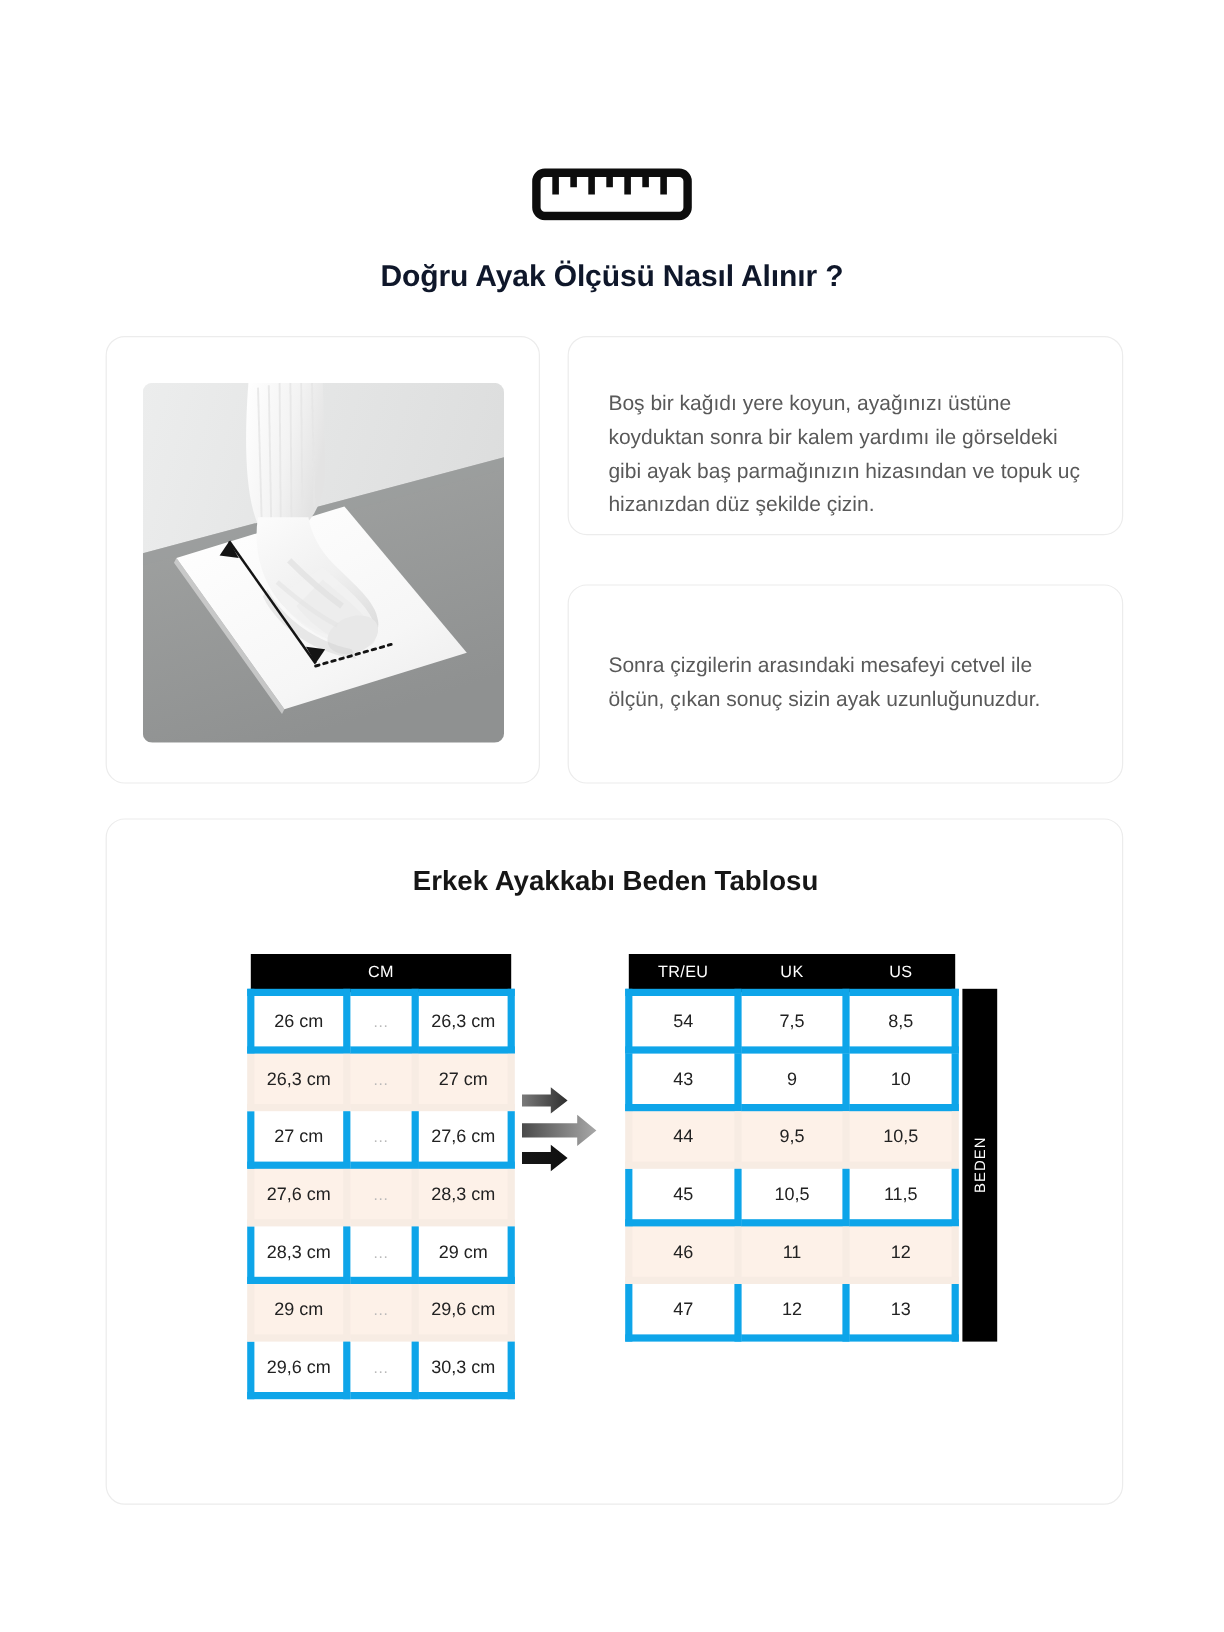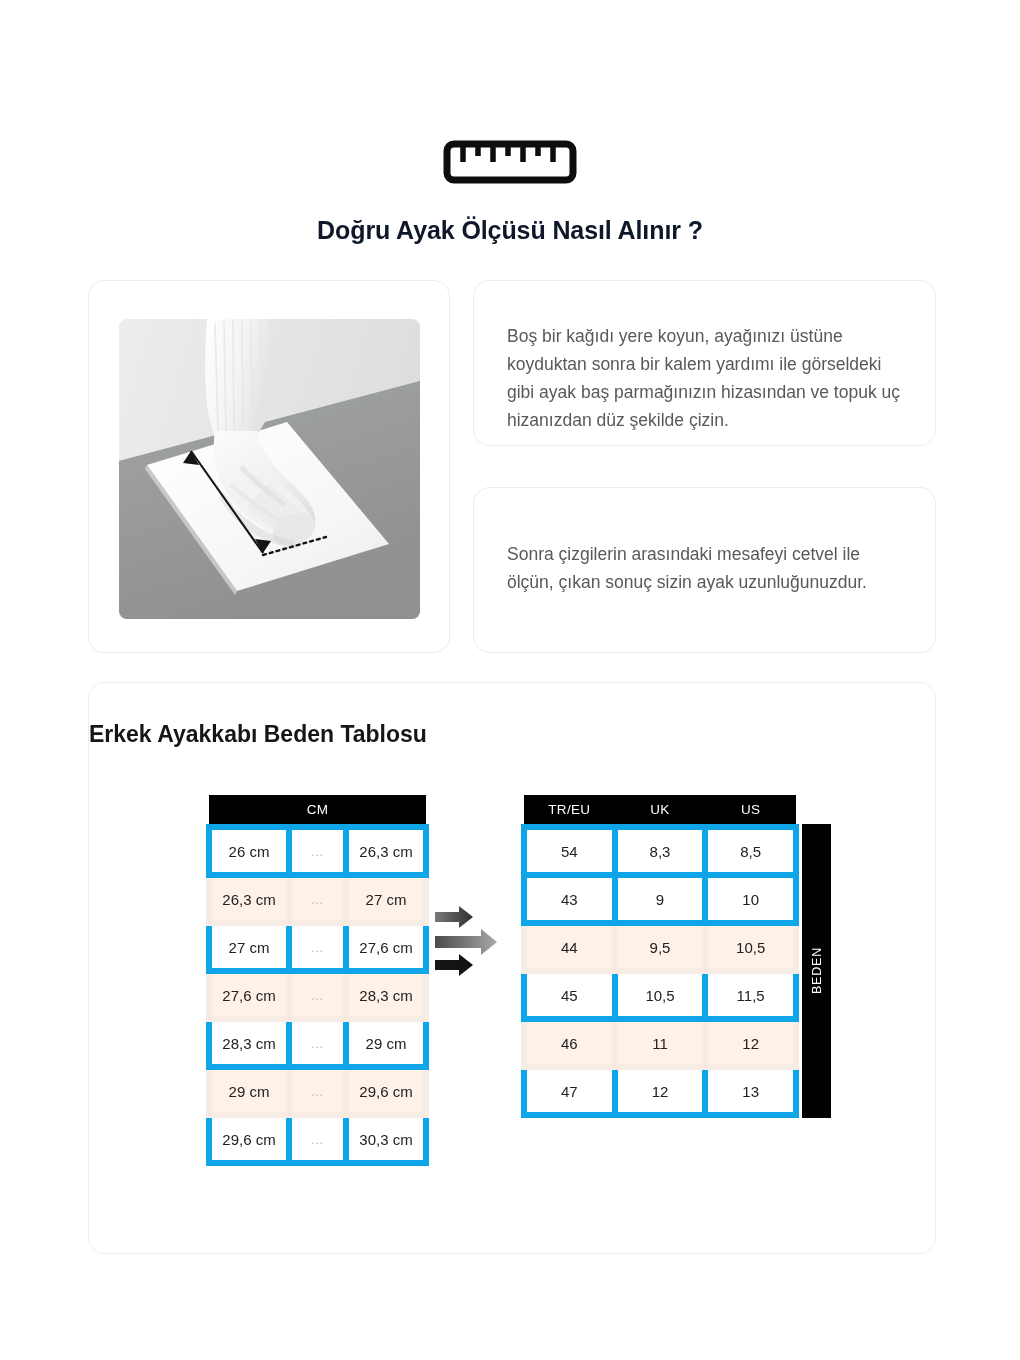--- a/index.html
+++ b/index.html
@@ -96,21 +96,21 @@
     overflow: hidden;
   }
   .photo svg { display: block; }
 
   
   .table-title {
     position: absolute;
     left: 0;
     top: 38px;
     width: 848px;
-    text-align: left;
+    text-align: center;
     font-size: 23px;
     font-weight: bold;
     color: #161616;
   }
 
   .tbl {
     position: absolute;
     border-collapse: collapse;
     table-layout: fixed;
     font-size: 15px;
@@ -372,21 +372,21 @@
     <thead>
       <tr id="size-head-row">
           <th>TR/EU</th>
           <th>UK</th>
           <th>US</th>
         </tr>
     </thead>
     <tbody>
         <tr>
           <td>54</td>
-          <td>8,3</td>
+          <td>7,5</td>
           <td>8,5</td>
         </tr>
         <tr>
           <td>43</td>
           <td>9</td>
           <td>10</td>
         </tr>
         <tr class="alt">
           <td>44</td>
           <td>9,5</td>

